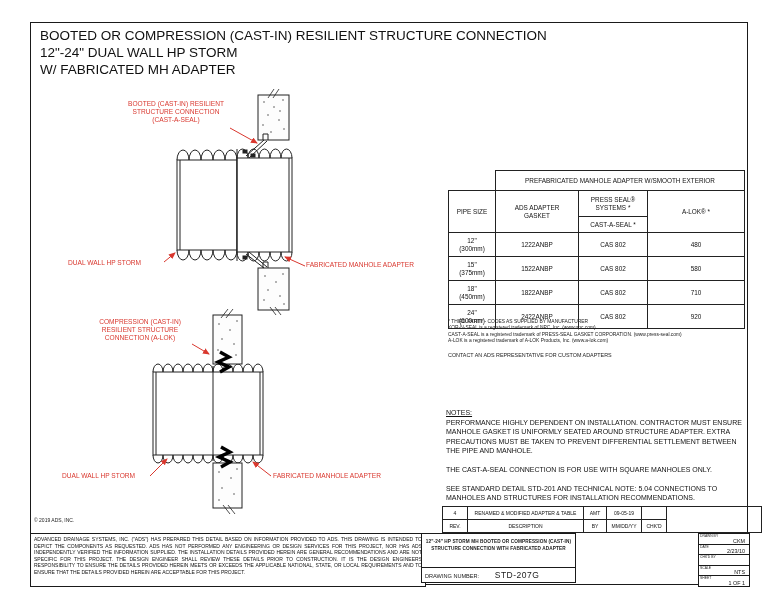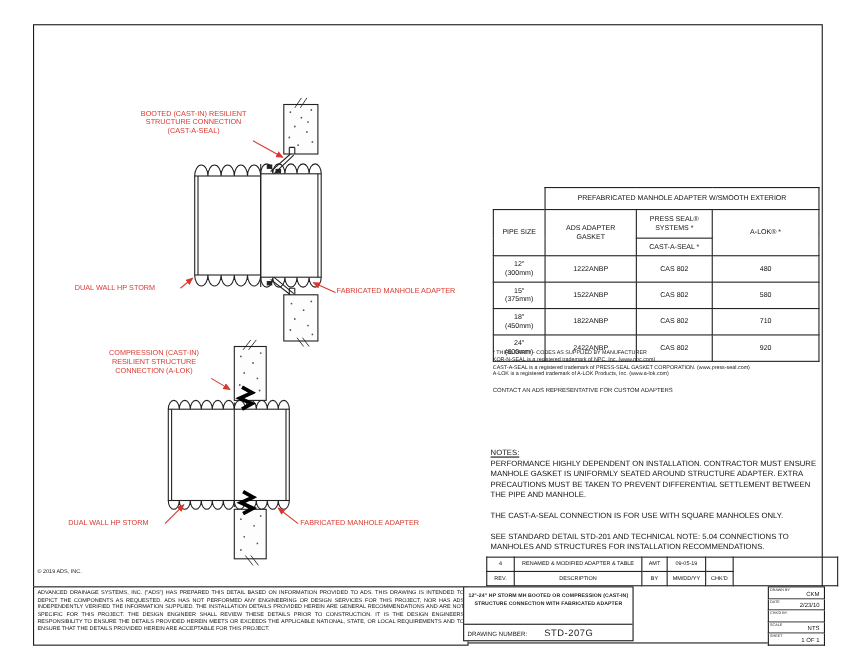--- a/index.html
+++ b/index.html
@@ -48,20 +48,25 @@
   .fvalue{position:absolute;right:4px;bottom:0px;font-size:5.4px;color:#111;}
   #copyright{left:34px;top:517px;font-size:5px;color:#222;}
 </style>
 </head>
 <body>
 
 <div id="page">
 
   <div id="border" class="abs"></div>
 
+  <div id="titleblock" class="abs">
+    <div>BOOTED OR COMPRESSION (CAST-IN) RESILIENT STRUCTURE CONNECTION</div>
+    <div>12"-24" DUAL WALL HP STORM</div>
+    <div>W/ FABRICATED MH ADAPTER</div>
+  </div>
 
   <svg class="abs" style="left:58px;top:86px;" width="345" height="230" viewBox="0 0 345 230">
     <g stroke="#222" stroke-width="1" fill="none">
 
       <rect x="119" y="74" width="60" height="90" fill="#fff"></rect>
       <line x1="122" y1="74" x2="122" y2="164"></line>
       <path d="M119,74 a6,10 0 0 1 12,0 a6,10 0 0 1 12,0 a6,10 0 0 1 12,0 a6,10 0 0 1 12,0 a6,10 0 0 1 12,0"></path>
       <path d="M119,164 a6,10 0 0 0 12,0 a6,10 0 0 0 12,0 a6,10 0 0 0 12,0 a6,10 0 0 0 12,0 a6,10 0 0 0 12,0"></path>
     </g>
     <g stroke="#222" stroke-width="1" fill="none">

